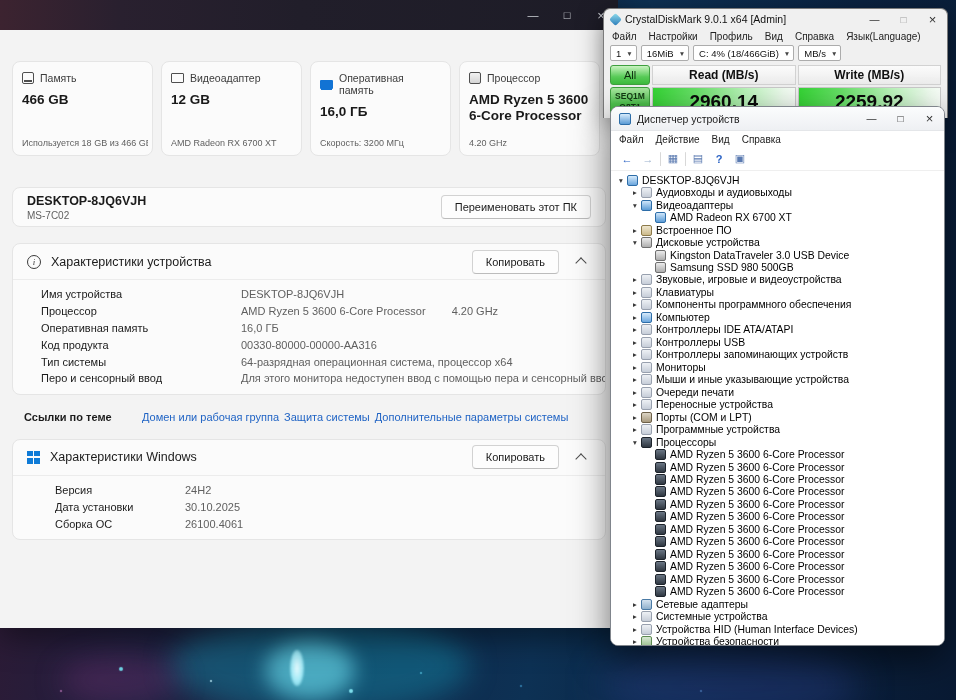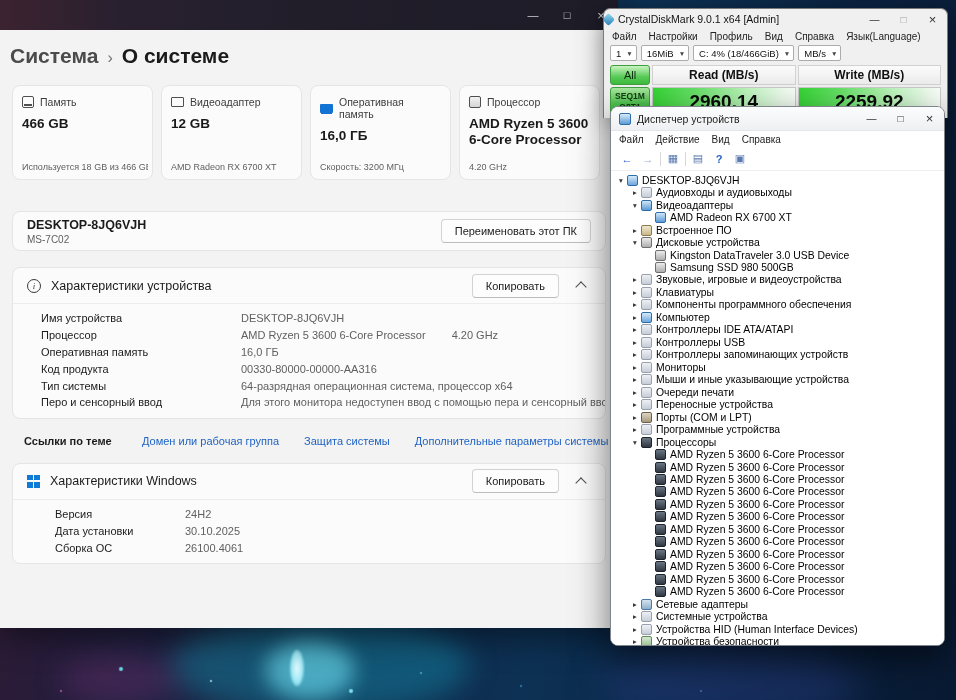--- a/index.html
+++ b/index.html
@@ -64,25 +64,25 @@
 
   .info-icon { width:14px; height:14px; border:1.3px solid #3a3a3a; border-radius:50%; display:flex; align-items:center; justify-content:center; font-size:9px; color:#3a3a3a; font-family:"Liberation Serif",serif; font-style:italic; flex-shrink:0; }
   .info-icon::before { content:"i"; }
   .windows-icon { width:13px; height:13px; background:#0f7bd7; position:relative; flex-shrink:0; }
   .windows-icon::before { content:""; position:absolute; left:0; right:0; top:5.7px; height:1.6px; background:#fbfbfb; }
   .windows-icon::after { content:""; position:absolute; top:0; bottom:0; left:5.7px; width:1.6px; background:#fbfbfb; }
 
   .related { display:flex; align-items:flex-end; margin-top:16px; padding-left:12px; font-size:11px; }
   .related-label { font-weight:700; color:#1b1b1b; width:118px; flex-shrink:0; }
   .related-links { display:flex; }
-  .rel-link { color:#1f63c4; margin-right:25px; text-decoration:none; cursor:pointer; white-space:nowrap; }
+  .rel-link { color:#1f63c4; margin-right:5px; text-decoration:none; cursor:pointer; white-space:nowrap; }
 
   
   .cdm { position:absolute; left:603px; top:8px; width:345px; height:110px; z-index:2; background:#f0f0f0; border:1px solid #7a7a7a; border-bottom:none; border-radius:7px 7px 0 0; box-shadow:0 8px 24px rgba(0,0,0,.5); overflow:hidden; }
-  .cdm-titlebar { height:20px; display:flex; align-items:center; gap:5px; }
+  .cdm-titlebar { height:20px; display:flex; align-items:center; padding-left:7px; gap:5px; }
   .cdm-app-icon { width:9px; height:9px; background:linear-gradient(135deg,#8fdcec,#2a7ab8); transform:rotate(45deg); border-radius:2px; flex-shrink:0; }
   .cdm-title { font-size:10.5px; color:#111; flex:1; white-space:nowrap; overflow:hidden; }
   .capbar { display:flex; }
   .cap-s { width:29px; height:20px; display:flex; align-items:center; justify-content:center; font-size:10px; color:#333; cursor:pointer; }
   .cap-s.dim { color:#a0a0a0; }
   .min-glyph::before { content:"—"; }
   .max-glyph::before { content:"□"; }
   .close-glyph::before { content:"×"; font-size:13px; }
   .cdm-menu { display:flex; align-items:center; height:14px; font-size:10px; color:#222; padding-left:2px; }
   .cdm-menu .menu-item, .dm-menu .menu-item { padding:0 6px; cursor:pointer; }
@@ -142,25 +142,20 @@
   </div>
 
   <section class="sw">
     <header class="sw-titlebar">
       <span class="cap-d min-glyph"></span>
       <span class="cap-d max-glyph"></span>
       <span class="cap-d close-glyph"></span>
     </header>
     <div class="sw-body">
 
-      <div class="breadcrumb">
-        <span class="bc-root">Система</span>
-        <span class="bc-sep">›</span>
-        <span class="bc-page">О системе</span>
-      </div>
 
       <div class="cards">
 
       <div class="card">
             <div class="card-head">
               <span class="card-icon storage-drive-icon"></span>
               <span>Память</span>
             </div>
             <div class="card-value">466 GB</div>
             <div class="card-sub">Используется 18 GB из 466 GB</div>

